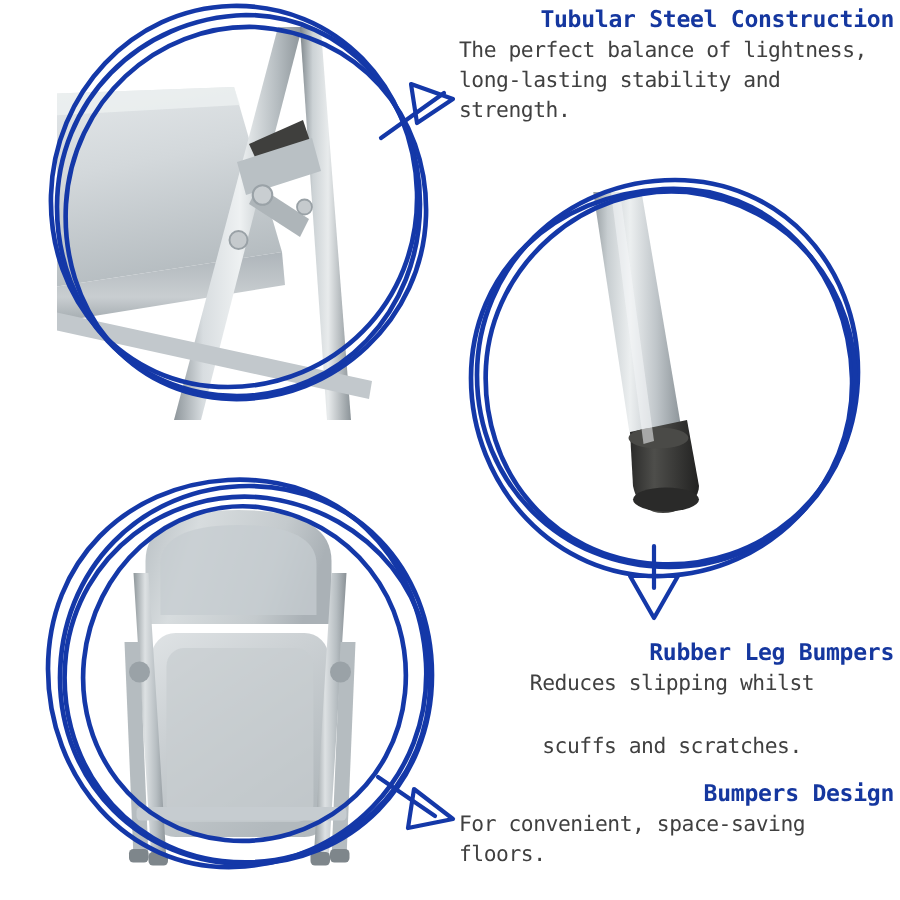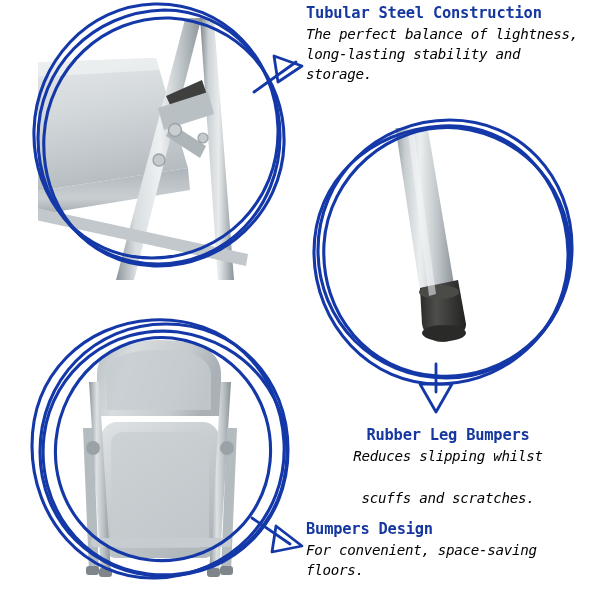--- a/index.html
+++ b/index.html
@@ -22,30 +22,30 @@
   
   .text-block { position: absolute; }
   .feature-title {
     font-family: "DejaVu Sans Mono", "Liberation Mono", monospace;
     font-weight: bold;
     font-size: 15.4px;
     letter-spacing: -0.2px;
     color: #15379f;
     margin: 0 0 2px 0;
     white-space: nowrap;
+    text-align: right;
   }
   .feature-body {
     font-family: "DejaVu Sans Mono", "Liberation Mono", monospace;
     font-weight: normal;
     font-size: 14.2px;
     letter-spacing: -0.3px;
     line-height: 20px;
-    color: #000000;
+    color: #404040;
     margin: 0;
-    font-style: italic;
   }
   #block-tubular { left: 306px; top: 4px; width: 290px; text-align: left; }
   #block-bumpers { left: 300px; top: 426px; width: 296px; text-align: center; }
   #block-bumpers .feature-body { line-height: 21px; }
   #block-foldable { left: 306px; top: 520px; width: 290px; text-align: left; }
 
   
   .photo { position: absolute; overflow: hidden; }
 
   
@@ -244,21 +244,21 @@
       <path d="M 2 6 L 40 32"></path>
       <path d="M 26 14 L 52 34 L 22 40 Z"></path>
     </g>
   </svg>
 
   <div class="text-block" id="block-tubular">
     <p class="feature-title">Tubular Steel Construction</p>
     <p class="feature-body">
       <span>The perfect balance of lightness,</span><br>
       <span>long-lasting stability and</span><br>
-      <span>storage.</span>
+      <span>strength.</span>
     </p>
   </div>
 
   <div class="text-block" id="block-bumpers">
     <p class="feature-title">Rubber Leg Bumpers</p>
     <p class="feature-body">
       <span>Reduces slipping whilst</span><br>
       <br>
       <span>scuffs and scratches.</span>
     </p>

